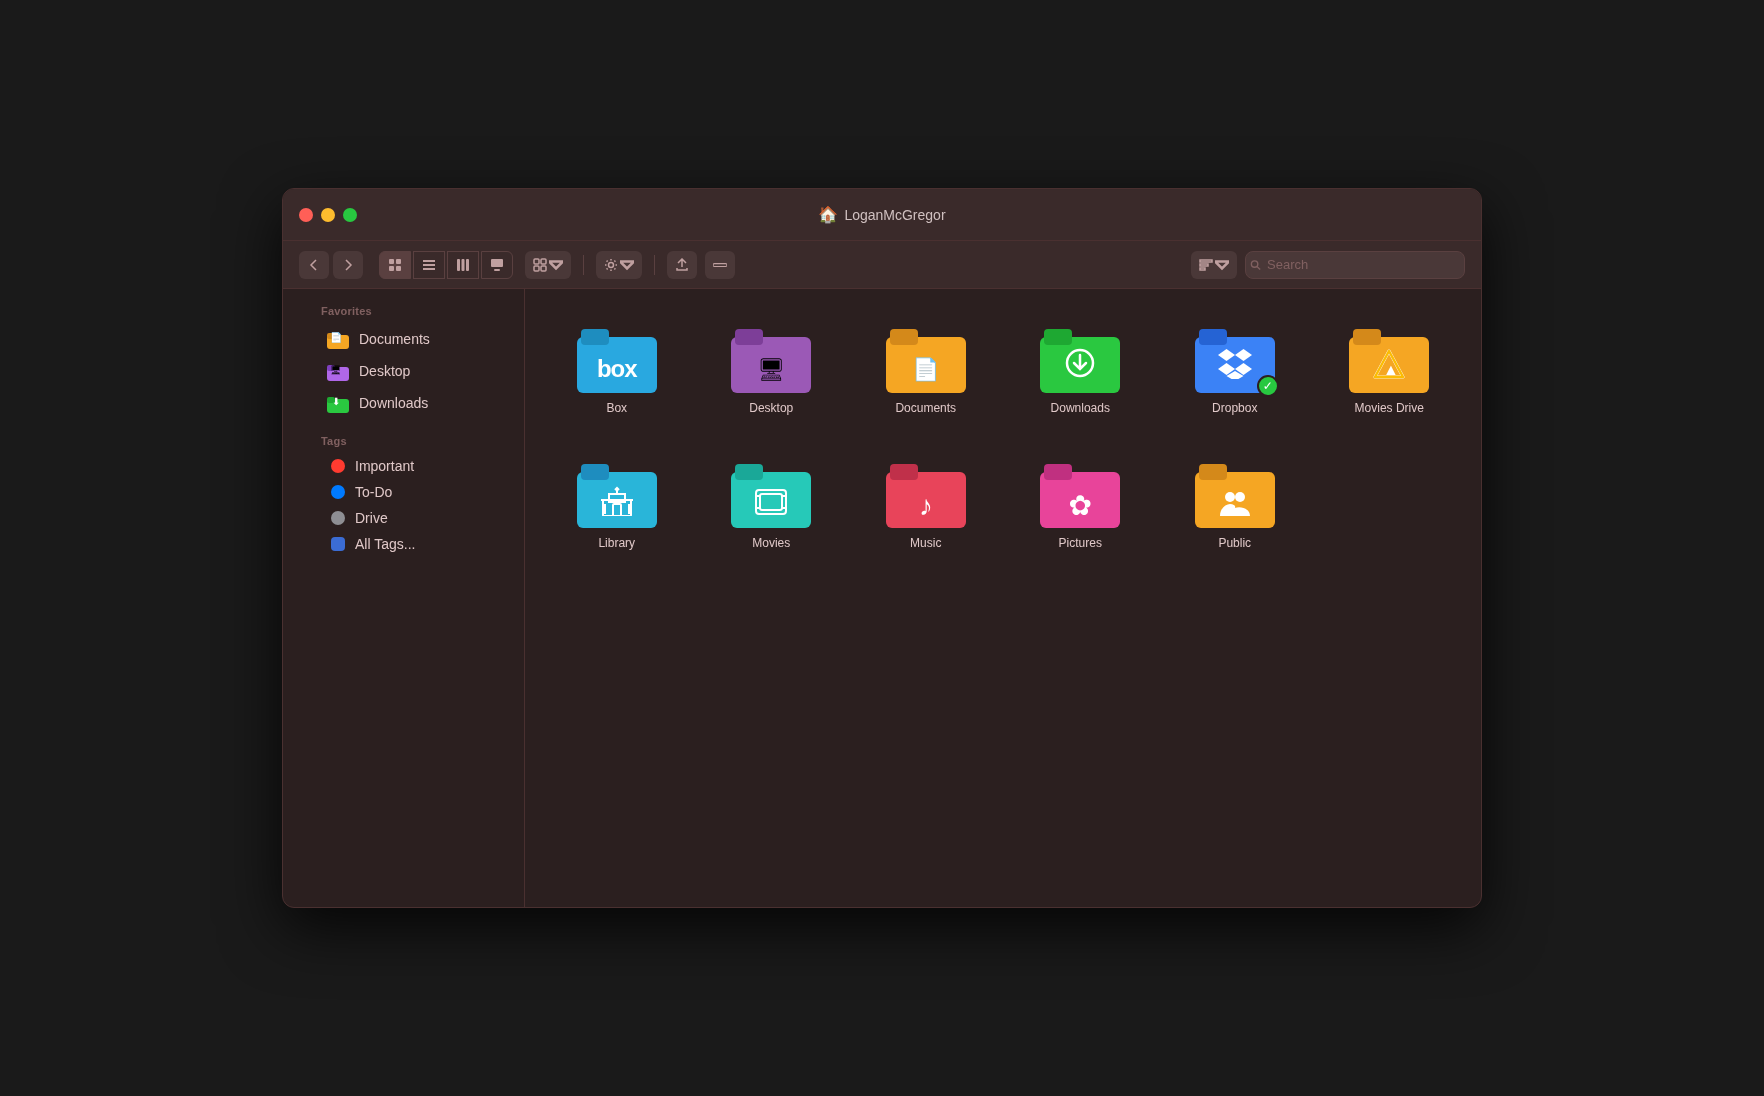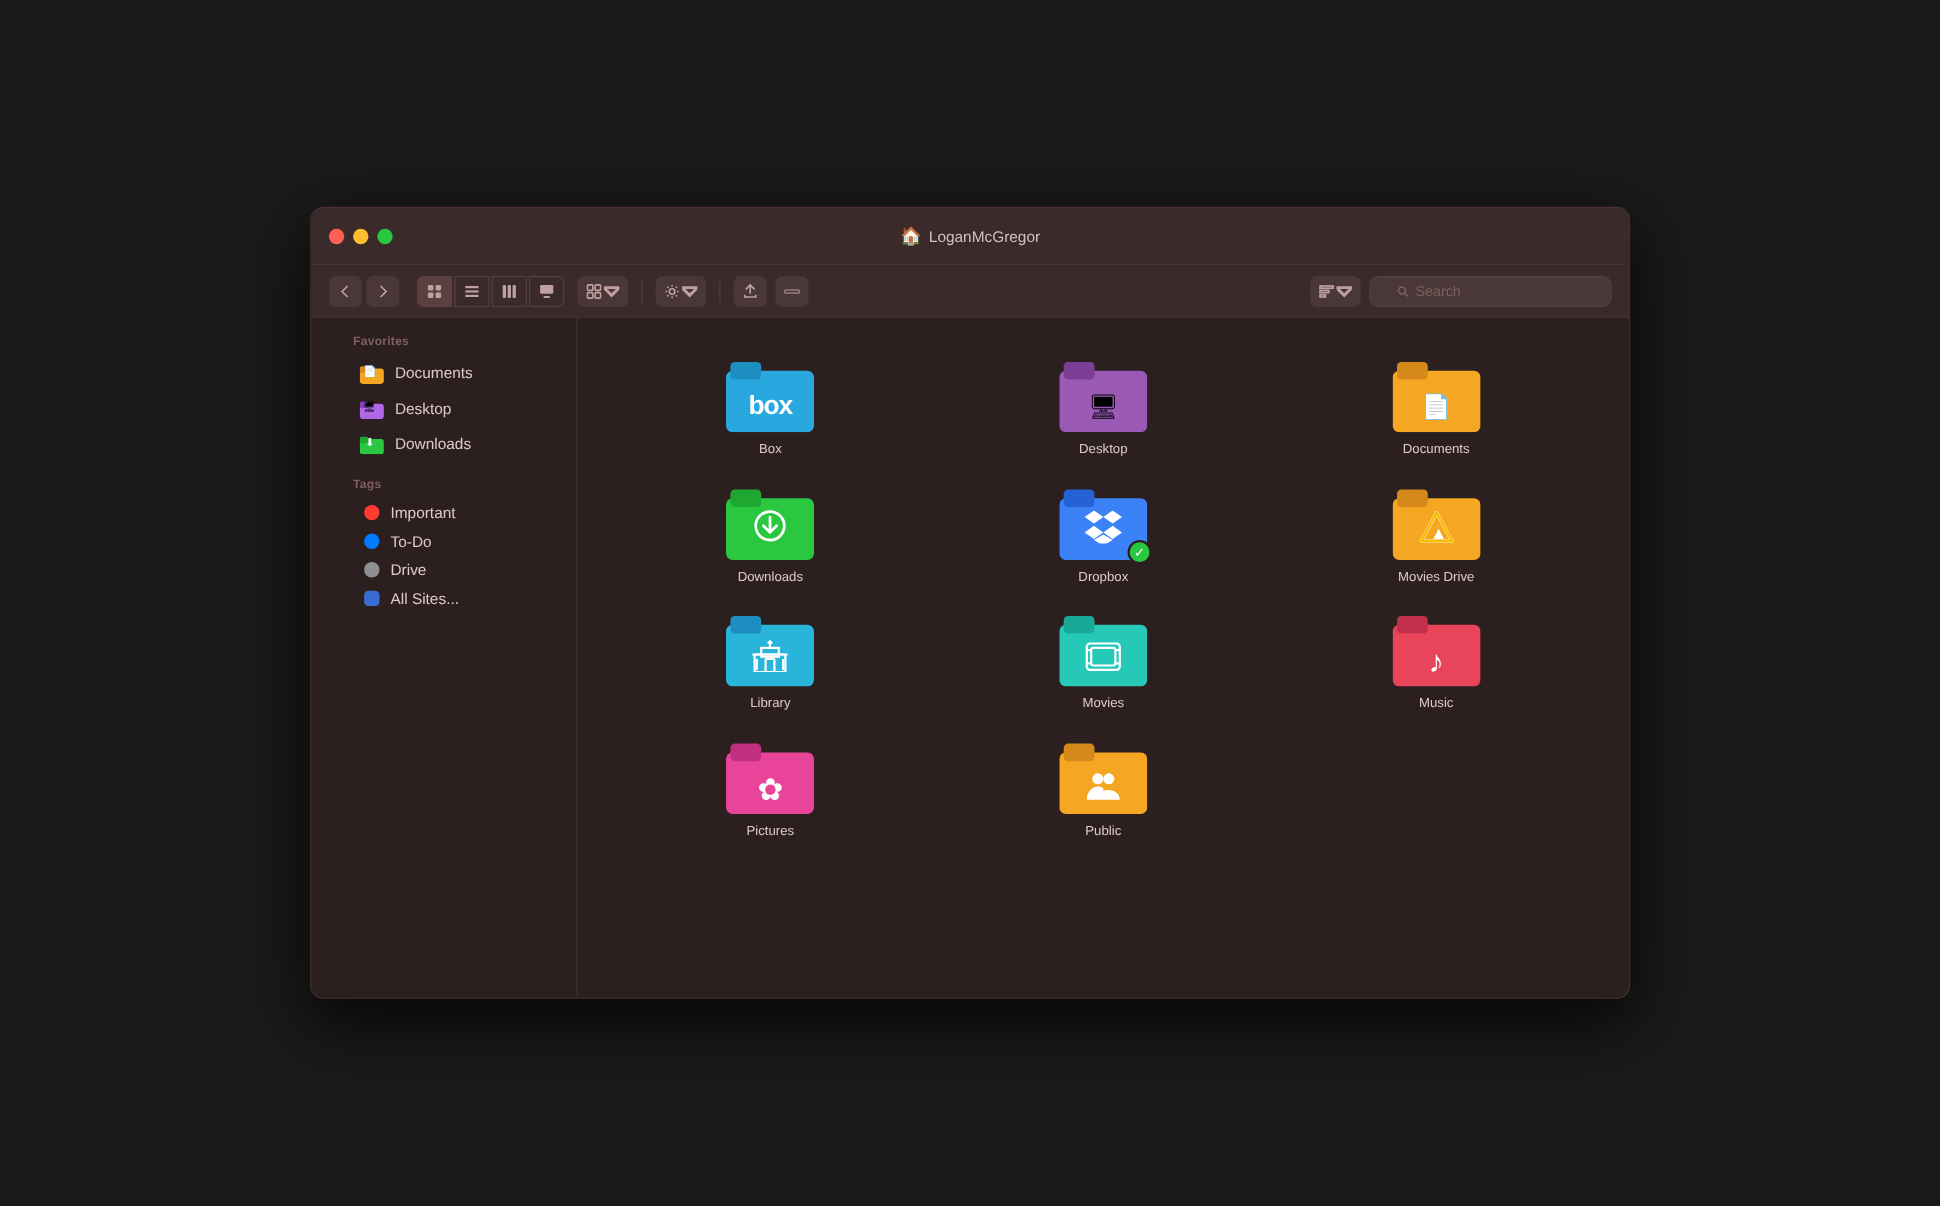--- a/index.html
+++ b/index.html
@@ -100,21 +100,21 @@
     .view-btn:last-child { border-radius: 0 6px 6px 0; }
     .view-btn.active { background: #5a4040; }
     .toolbar-separator { width: 1px; background: #5a4040; height: 20px; margin: 0 4px; }
     .toolbar-spacer { flex: 1; }
     .search-bar {
       background: #4a3838;
       border: 1px solid #5a4040;
       border-radius: 8px;
       display: flex;
       align-items: center;
-      padding: 0 24px;
+      padding: 0 4px;
       gap: 6px;
       height: 28px;
       width: 220px;
     }
     .search-bar input {
       background: transparent;
       border: none;
       outline: none;
       color: #c0a0a0;
       font-size: 13px;
@@ -175,22 +175,22 @@
       flex-shrink: 0;
       margin-left: 4px;
     }
     .sidebar-tags-section { margin-top: 16px; }
     
     .file-grid {
       flex: 1;
       padding: 24px;
       overflow-y: auto;
       display: grid;
-      grid-template-columns: repeat(3, 1fr);
-      gap: 0;
+      grid-template-columns: repeat(6, 1fr);
+      gap: 19px;
       align-content: start;
     }
     .file-item {
       display: flex;
       flex-direction: column;
       align-items: center;
       padding: 12px 8px;
       border-radius: 8px;
       cursor: pointer;
       gap: 8px;
@@ -393,21 +393,21 @@
         <div class="sidebar-item">
           <div class="tag-dot" style="background:#007aff;"></div>
           <span class="sidebar-item-label">To-Do</span>
         </div>
         <div class="sidebar-item">
           <div class="tag-dot" style="background:#8e8e93;"></div>
           <span class="sidebar-item-label">Drive</span>
         </div>
         <div class="sidebar-item">
           <div class="sidebar-icon" style="background:#3b6cd4;border-radius:4px;width:14px;height:14px;margin-left:4px;"></div>
-          <span class="sidebar-item-label">All Sites...</span>
+          <span class="sidebar-item-label">All Tags...</span>
         </div>
       </div>
     </div>
 
     <div class="file-grid">
 
       <div class="file-item">
         <div class="folder-icon-wrap">
           <svg width="80" height="68" viewBox="0 0 80 68">
             <rect x="0" y="12" width="80" height="56" rx="6" fill="#29a8e0"></rect>

